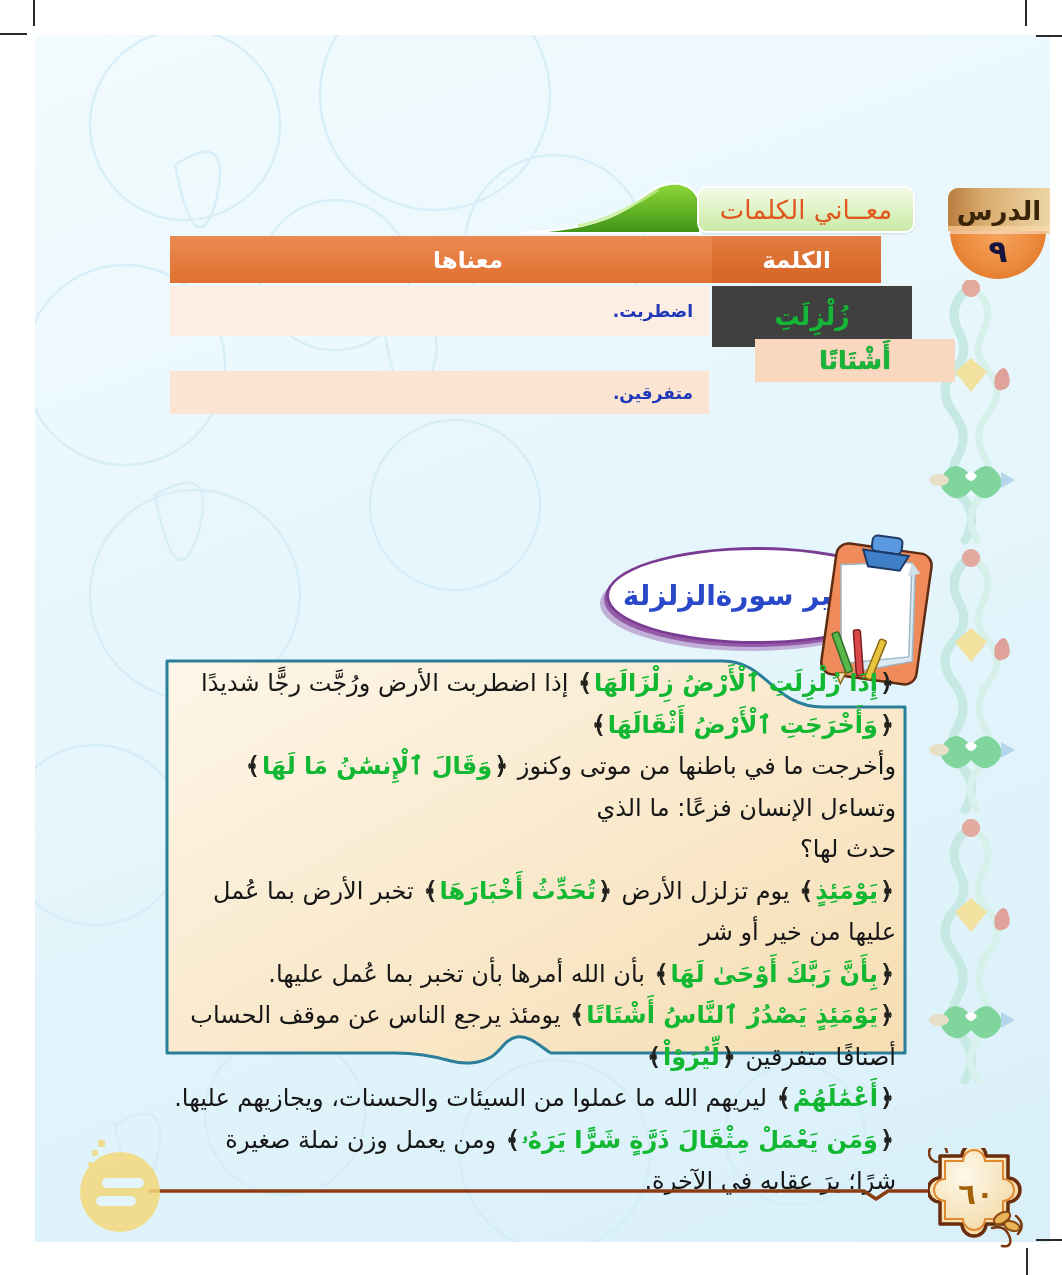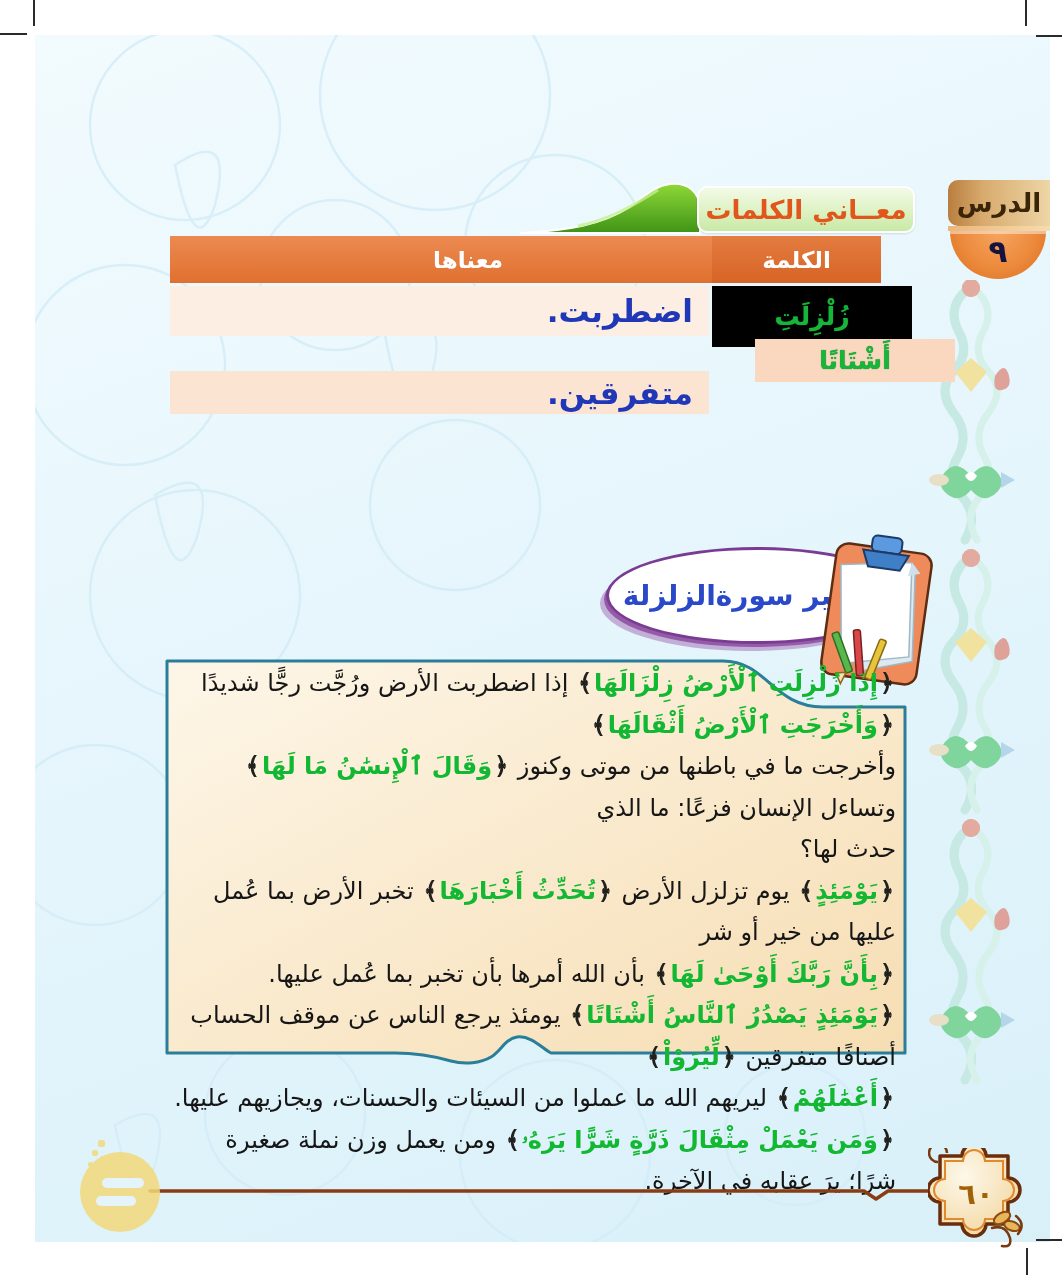--- a/index.html
+++ b/index.html
@@ -6,49 +6,49 @@
   .page{position:relative;width:1062px;height:1275px;background:#ffffff;overflow:hidden;
         font-family:"DejaVu Sans","Liberation Sans",sans-serif;direction:rtl;}
   .content-bg{position:absolute;left:35px;top:35px;width:1015px;height:1207px;
         background:linear-gradient(160deg,#f2fbfe 0%,#e6f6fc 45%,#d9f0f9 100%);}
   .abs{position:absolute;}
 
   
   .crop{position:absolute;background:#2a2a2a;}
 
   
-  .lesson-tab{position:absolute;left:948px;top:180px;width:102px;height:46px;
+  .lesson-tab{position:absolute;left:948px;top:188px;width:102px;height:46px;
       background:linear-gradient(90deg,#b97e3f 0%,#d8ab6e 35%,#eed6a6 100%);
       border-radius:10px 0 0 10px;display:flex;align-items:center;justify-content:center;}
   .lesson-tab span{color:#3b2508;font-weight:bold;font-size:26px;}
   .lesson-strip{position:absolute;left:948px;top:226px;width:102px;height:5px;
       background:linear-gradient(90deg,#e9b77c,#f6dcae);}
   .lesson-circle{position:absolute;left:950px;top:231px;width:96px;height:48px;
       background:radial-gradient(ellipse at 50% 0%,#f6a55f 0%,#ec8a3c 55%,#d96a1e 100%);
       border-radius:0 0 96px 96px;display:flex;align-items:flex-start;justify-content:center;
       box-shadow:inset 0 3px 0 rgba(255,255,255,.45);}
   .lesson-circle span{color:#14143f;font-weight:bold;font-size:31px;line-height:40px;}
 
   
   .wm-heading{position:absolute;left:697px;top:186px;width:218px;height:47px;
       background:linear-gradient(180deg,#f2fae6 0%,#ddf2c2 55%,#c8e9a6 100%);
       border-radius:10px;border:2px solid #ffffff;box-sizing:border-box;
       display:flex;align-items:center;justify-content:center;box-shadow:0 1px 2px rgba(0,0,0,.12);}
-  .wm-heading span{color:#e0561c;font-weight:bold;font-size:26px;}
+  .wm-heading span{color:#e0561c;font-weight:normal;font-size:26px;}
 
   
   .cell{position:absolute;display:flex;align-items:center;box-sizing:border-box;}
   .th{justify-content:center;color:#ffffff;font-weight:bold;font-size:23px;}
   .th-meaning{left:170px;top:236px;width:596px;height:47px;background:linear-gradient(180deg,#ec8a52,#e0702f);}
   .th-word{left:712px;top:236px;width:169px;height:47px;background:linear-gradient(180deg,#e47c40,#d66426);}
   .td-m1{left:170px;top:286px;width:539px;height:50px;background:#fdeee4;}
-  .td-w1{left:712px;top:286px;width:200px;height:61px;background:#000000;}
+  .td-w1{left:712px;top:286px;width:200px;height:61px;background:#404040;}
   .td-m2{left:170px;top:339px;width:539px;height:43px;background:#fce4d2;margin-top:32px;}
   .td-w2{left:712px;top:339px;width:200px;height:43px;background:#fad8bf;margin-left:43px;}
-  .meaning{justify-content:flex-start;padding-right:16px;color:#2038b8;font-weight:bold;font-size:31px;}
+  .meaning{justify-content:flex-start;padding-right:16px;color:#2038b8;font-weight:bold;font-size:17px;}
   .word{justify-content:center;color:#17b53a;font-weight:bold;font-size:25px;text-shadow:0 0 1px #0b7a22;}
 
   
   .tafsir-badge{position:absolute;left:606px;top:547px;width:302px;height:97px;border-radius:50%;
       background:#ffffff;border:3px solid #7a3b92;box-sizing:border-box;
       box-shadow:-7px 8px 0 -1px rgba(158,106,178,.5),-3px 4px 0 -1px #8d4da0;
       display:flex;align-items:center;justify-content:center;}
   .tafsir-badge span{color:#2a49c8;font-weight:bold;font-size:28px;}
 
   

